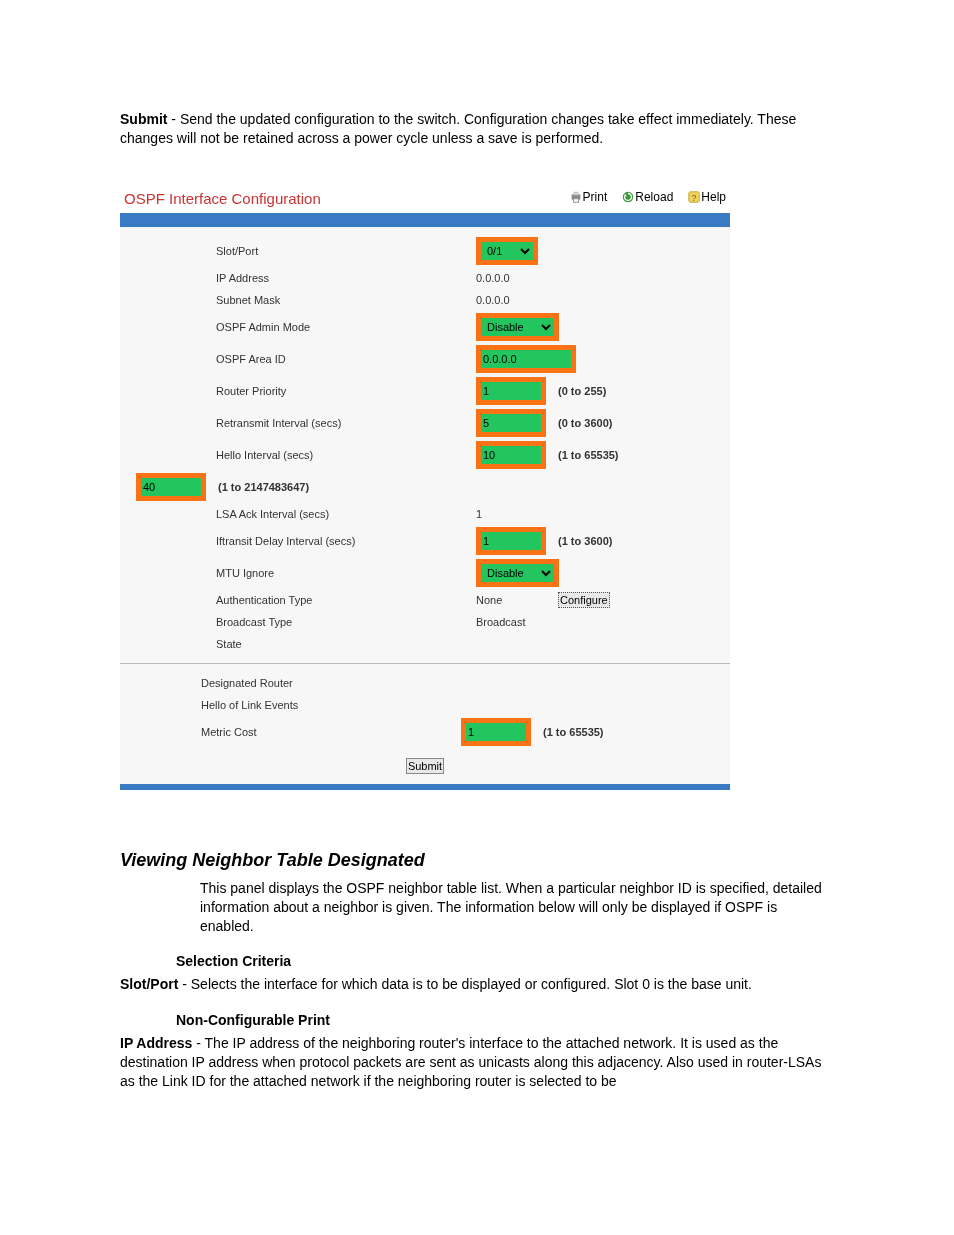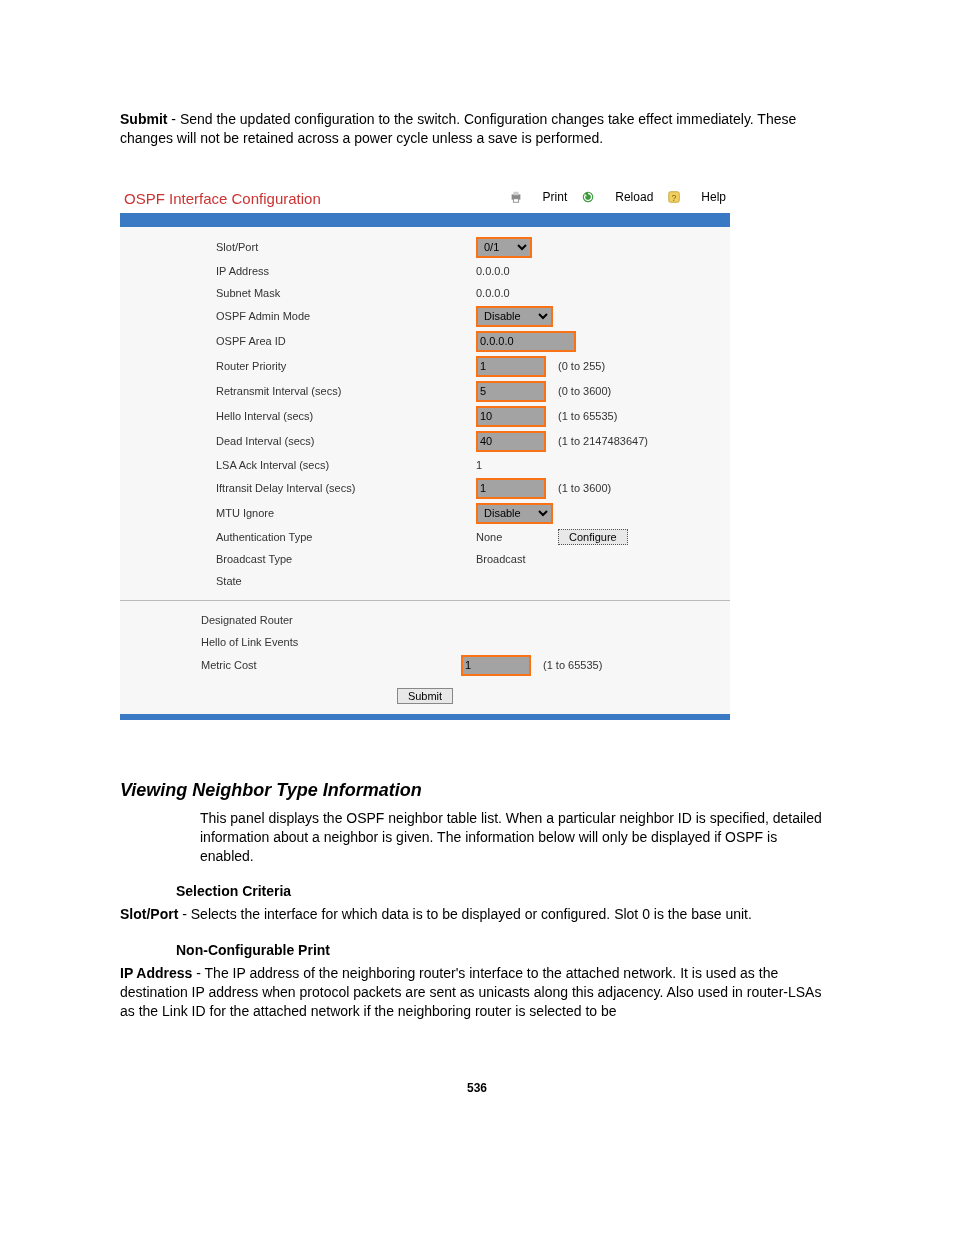--- a/index.html
+++ b/index.html
@@ -39,21 +39,21 @@
   }
   .panel-actions {
     display: flex;
     gap: 14px;
     font-family: Verdana, Arial, sans-serif;
     font-size: 12px;
   }
   .action {
     display: inline-flex;
     align-items: center;
-    gap: 20px;
+    gap: 0;
     cursor: pointer;
   }
   .icon {
     display: inline-flex;
     width: 14px;
     height: 14px;
     align-items: center;
     justify-content: center;
   }
   .blue-bar {
@@ -81,47 +81,47 @@
   }
   .panel-body .lab.short {
     width: 260px;
     padding-left: 65px;
   }
   .panel-body .val {
     display: flex;
     align-items: center;
     gap: 12px;
   }
-  .panel-body .hint { color: #333; }
+  .panel-body .hint { color: #333; font-weight: bold; }
 
   .sep {
     height: 1px;
     background: #bbb;
     margin: 8px -16px;
   }
 
   select.win, input.win {
     font-family: Verdana, Arial, sans-serif;
     font-size: 11px;
-    background: #a3a3a3;
-    border: 2px solid #f97316;
-    height: 21px;
+    background: #22c55e;
+    border: 5px solid #f97316;
+    height: 28px;
     box-sizing: border-box;
     padding: 0 2px;
   }
   select.win { padding-right: 14px; }
   input.win.num { width: 70px; }
   input.win.wide { width: 100px; }
 
   button.win {
     font-family: Verdana, Arial, sans-serif;
     font-size: 11px;
     background: #e8e8e8;
     border: 1px solid #888;
-    padding: 1px 10px;
+    padding: 1px 1px;
     cursor: pointer;
   }
   button.win.dotted {
     border: 1px dotted #555;
   }
   .submit-row {
     text-align: center;
     margin-top: 10px;
   }
 
@@ -246,21 +246,20 @@
 
       <div class="row">
           <span class="lab">Hello Interval (secs)</span>
         <span class="val">
             <input class="win num" value="10" style="">
         <span class="hint">(1 to 65535)</span>
           </span>
         </div>
 
       <div class="row">
-          <span class="lab">Dead Interval (secs)</span>
         <span class="val">
             <input class="win num" value="40" style="">
         <span class="hint">(1 to 2147483647)</span>
           </span>
         </div>
 
       <div class="row">
           <span class="lab">LSA Ack Interval (secs)</span>
         <span class="val">1</span>
         </div>
@@ -315,31 +314,30 @@
         </div>
 
       <div class="submit-row">
         <button class="win">Submit</button>
       </div>
     </div>
 
     <div class="blue-bar"></div>
   </div>
 
-  <h2 class="section">Viewing Neighbor Type Information</h2>
+  <h2 class="section">Viewing Neighbor Table Designated</h2>
 
   <p class="indent-block">This panel displays the OSPF neighbor table list. When a particular neighbor ID is specified, detailed information about a neighbor is given. The information below will only be displayed if OSPF is enabled.</p>
 
   <div class="sub-head">Selection Criteria</div>
 
   <p class="paragraph">
     <span class="b">Slot/Port</span><span> - Selects the interface for which data is to be displayed or configured. Slot 0 is the base unit.</span>
   </p>
 
   <div class="sub-head">Non-Configurable Print</div>
 
 
   <p class="paragraph">
     <span class="b">IP Address</span><span> - The IP address of the neighboring router's interface to the attached network. It is used as the destination IP address when protocol packets are sent as unicasts along this adjacency. Also used in router-LSAs as the Link ID for the attached network if the neighboring router is selected to be</span>
   </p>
 
-  <div class="page-num">536</div>
 </div>
 
 </body></html>

